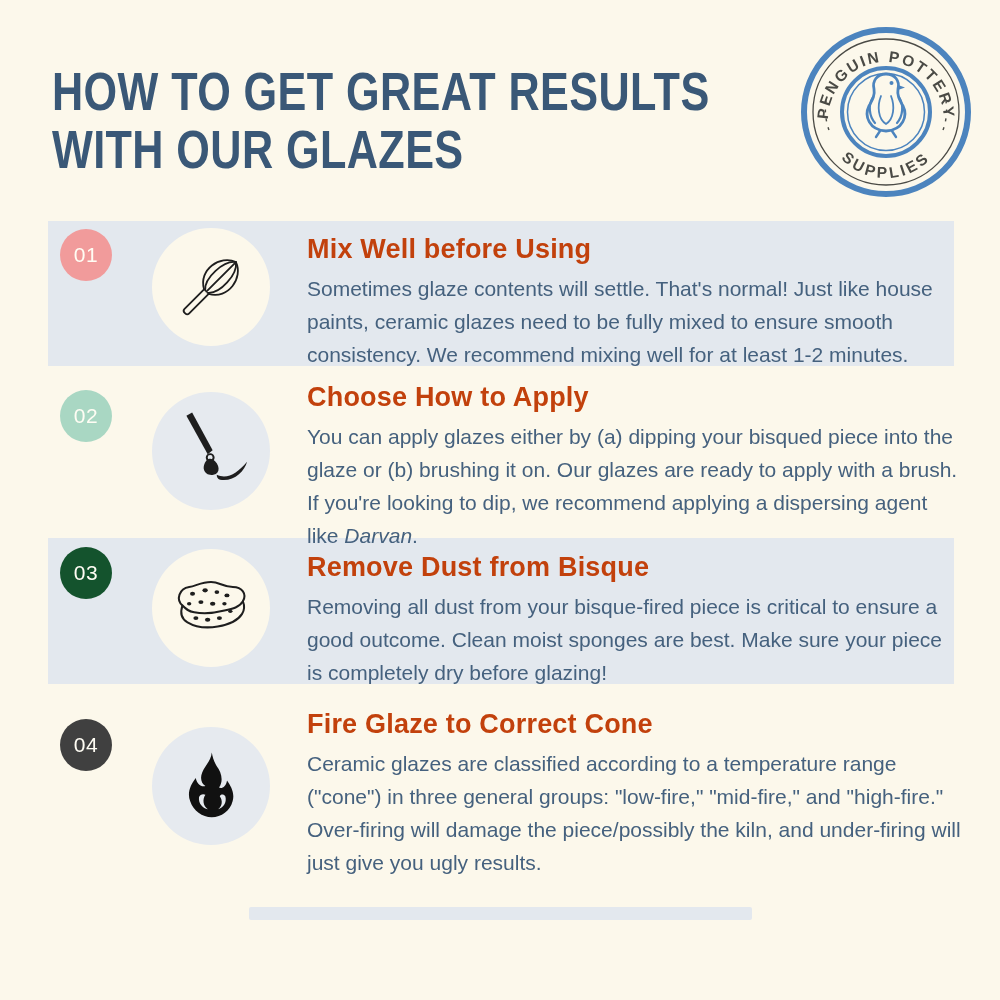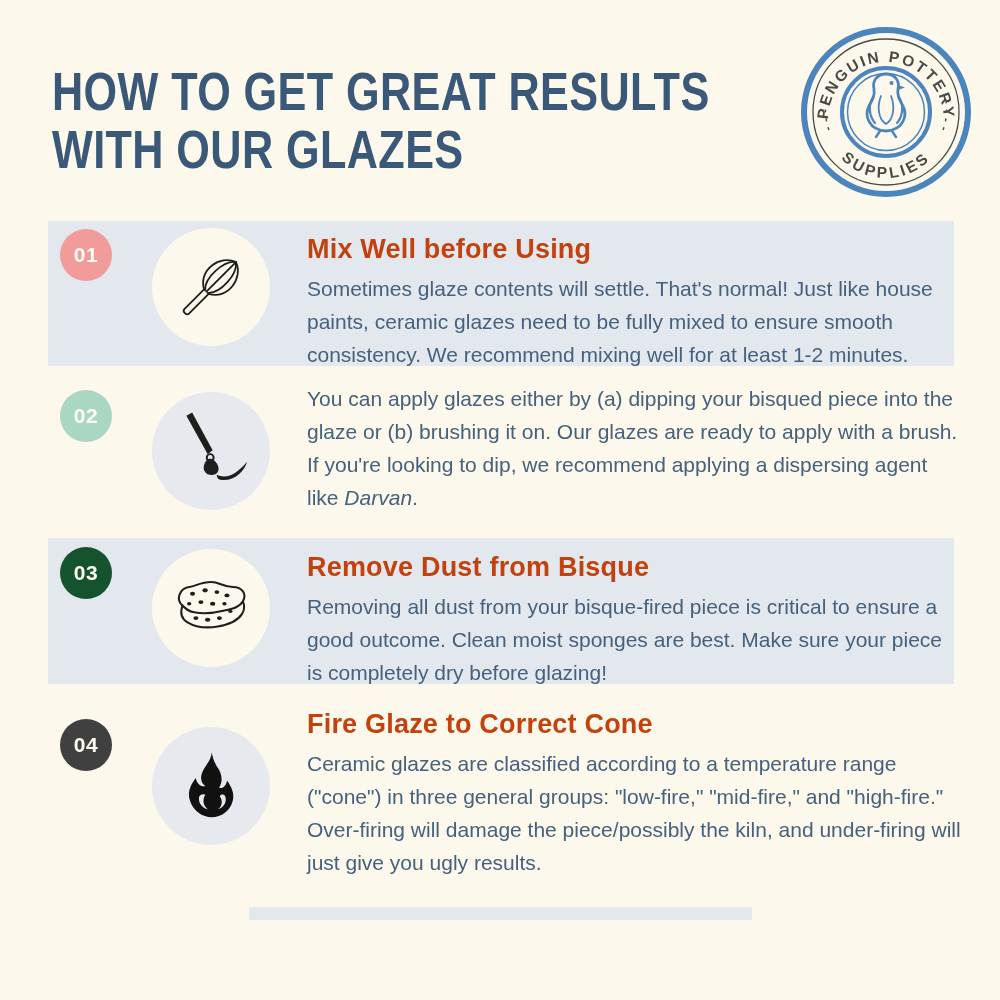--- a/index.html
+++ b/index.html
@@ -22,21 +22,21 @@
     color:#3A5877;font-weight:bold;font-size:54px;line-height:58px;
     letter-spacing:.5px;
     transform:scaleX(.8);transform-origin:left top;
     white-space:nowrap;
   }
   .title .tline{display:block;}
   .logo{position:absolute;left:798px;top:24px;}
   .badge{
     position:absolute;left:60px;width:52px;height:52px;border-radius:50%;
     display:flex;align-items:center;justify-content:center;
-    color:#FFFDF4;font-weight:bold;font-size:21px;letter-spacing:.5px;
+    color:#FFFDF4;font-weight:normal;font-size:21px;letter-spacing:.5px;
   }
   .badge.s1{top:229px;} .badge.s2{top:390px;} .badge.s3{top:547px;} .badge.s4{top:719px;}
   .icon-circle{
     position:absolute;left:152px;width:118px;height:118px;border-radius:50%;
     display:flex;align-items:center;justify-content:center;
   }
   .icon-circle.on-band{background:#FCF8EB;}
   .icon-circle.on-cream{background:#E6EAEF;}
   .ic1{top:228px;} .ic2{top:392px;} .ic3{top:549px;} .ic4{top:727px;}
   .step-text{position:absolute;left:307px;width:655px;color:#45617E;}
@@ -117,20 +117,21 @@
   </div>
   <div class="icon-circle on-cream ic2">
     <svg width="82" height="82" viewBox="0 0 100 100">
       <path d="M20,7 L27,3 L52,49 L46,54 Z" fill="#1E1E1E"></path>
       <circle cx="49" cy="58" r="4.2" fill="none" stroke="#1E1E1E" stroke-width="2.4"></circle>
       <path d="M45,61 C37,70 42,81 53,79 C62,77 61,66 52,60 C50,59 47,59 45,61 Z" fill="#1E1E1E"></path>
       <path d="M57,79 C70,85 82,77 94,63 C91,75 77,88 61,85 C58,84 57,82 57,79 Z" fill="#1E1E1E"></path>
     </svg>
   </div>
   <div class="step-text st2">
+    <h2>Choose How to Apply</h2>
     <p><span>You can apply glazes either by (a) dipping your bisqued piece into the glaze or (b) brushing it on.  Our glazes are ready to apply with a brush.  If you're looking to dip, we recommend applying a dispersing agent like </span><span class="em">Darvan</span><span>.</span></p>
   </div>
 
   <div class="badge s3" style="background-color: #14532d;">
     <span>03</span>
   </div>
   <div class="icon-circle on-band ic3">
     <svg width="84" height="84" viewBox="0 0 100 100">
       <g stroke="#1E1E1E" stroke-width="2.4" fill="none" stroke-linecap="round">
         <path d="M16,47 C8,40 12,27 24,25 C32,24 38,19 50,19 C60,19 64,25 76,25 C87,25 93,33 88,42 C84,49 76,51 66,53 C54,56 40,57 30,55 C23,54 20,51 16,47 Z"></path>

